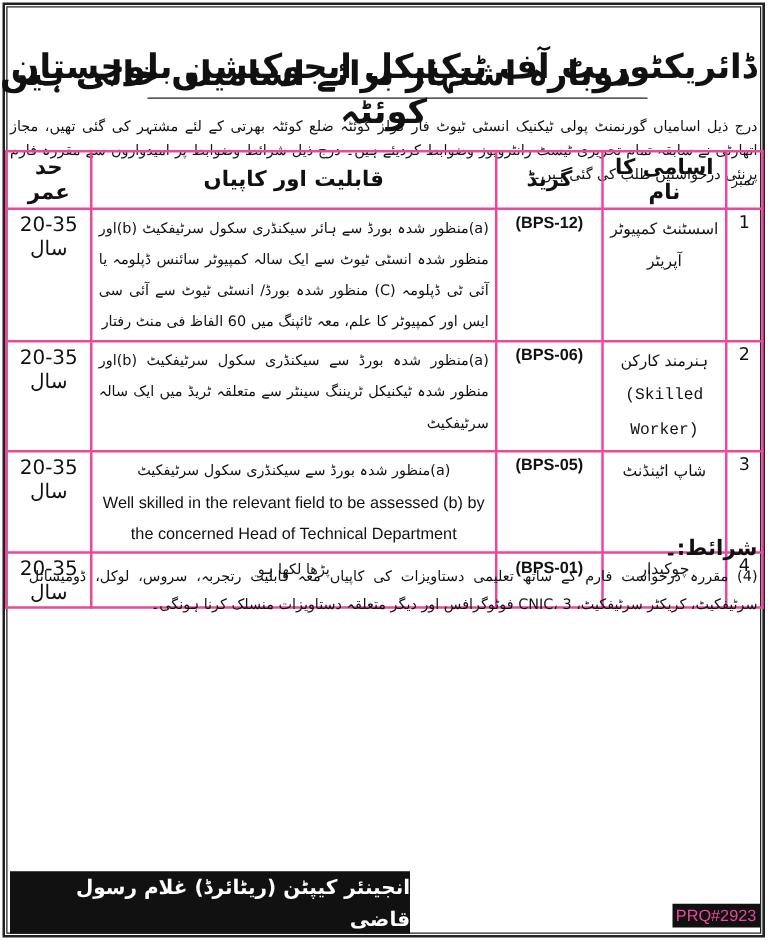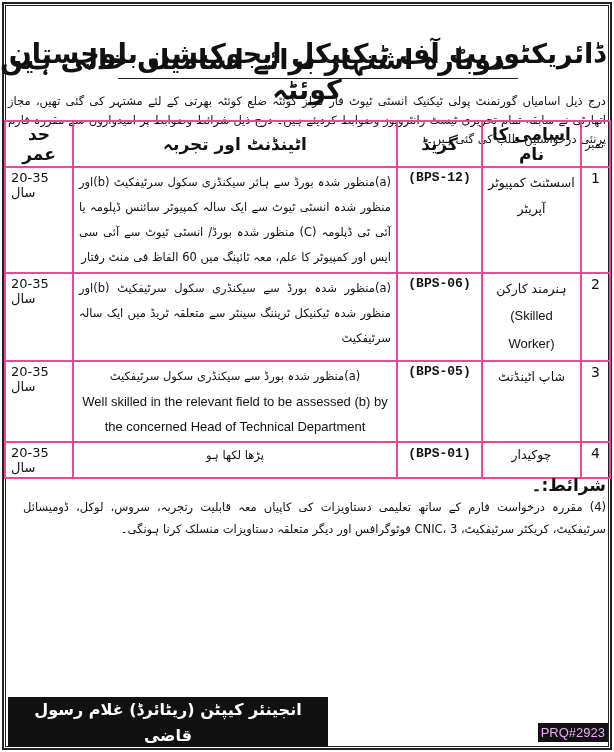--- a/index.html
+++ b/index.html
@@ -14,33 +14,33 @@
   .title-rule { position:absolute; left:118px; width:400px; top:78px; border-top:1px solid #222; }
   .intro { position:absolute; left:8px; right:8px; top:80px; direction:rtl; text-align:justify;
            font-size:11.5px; line-height:19px; }
   table.jobs { position:absolute; left:4px; top:120px; width:605px; border-collapse:collapse;
                direction:rtl; table-layout:fixed; border-top:2px solid #222; }
   table.jobs td, table.jobs th { border:2px solid #ec4899; padding:2px 5px; vertical-align:top; }
   table.jobs th { font-weight:bold; font-size:17px; height:26px; text-align:center; vertical-align:middle; }
   table.jobs th.c-num { font-weight:normal; font-size:11px; }
   td.c-num { text-align:center; font-size:14px; padding-top:6px; }
   td.c-name { text-align:center; font-size:12.5px; line-height:26px; padding-top:2px; }
-  td.c-grade { text-align:center; font-family:Liberation Mono, monospace; font-weight:bold;
+  td.c-grade { text-align:center; font-family:Liberation Sans, sans-serif; font-weight:bold;
                font-size:13px; padding-top:8px; direction:ltr; }
   td.c-qual { font-size:11.5px; line-height:25px; text-align:justify;margin-left:32px; }
   td.c-qual .en { direction:ltr; text-align:center; font-family:"Liberation Sans", sans-serif; font-size:13px; }
-  td.c-age { text-align:left; font-size:13px; padding-top:6px; }
-  .conds { position:absolute; left:23px; right:8px; top:428px; direction:rtl; font-size:11.5px; line-height:22px;margin-top:46px; }
+  td.c-age { text-align:center; font-size:16px; padding-top:6px; }
+  .conds { position:absolute; left:23px; right:8px; top:428px; direction:rtl; font-size:11.5px; line-height:22px; }
   .conds h3 { margin:0; font-size:17px; font-weight:bold; line-height:22px; }
   .conds p { margin:0; text-align:justify; }
   .sigbox-outer { position:absolute; left:8px; top:697px; width:320px; height:50px;
-                  background:#111; color:#fff; direction:rtl; text-align:center; }
+                  background:#111; color:#fff; direction:rtl; }
   .sig-name { font-size:16px; font-weight:bold; line-height:26px; }
   .sig-office { font-size:13px; line-height:22px; }
-  .prq { position:absolute; right:6px; bottom:10px; background:#111; color:#f0abfc;
+  .prq { position:absolute; right:6px; bottom:10px; background:#111; color:#ec4899;
          font-family:"Liberation Sans", sans-serif; font-size:13px; padding:2px 3px; }
 </style>
 </head>
 <body>
 
 <div class="frame"></div>
 
 <div class="title1">ڈائریکٹوریٹ آف ٹیکنیکل ایجوکیشن بلوچستان کوئٹہ</div>
 <div class="title2">دوبارہ اشتہار برائے اسامیاں خالی ہیں</div>
 <div class="title-rule"></div>
@@ -53,41 +53,41 @@
       <col style="width:99px">
       <col style="width:85px">
       <col style="width:324px">
       <col style="width:68px">
   </colgroup>
   <thead>
     <tr>
       <th class="c-num">نمبر</th>
       <th>اسامی کا نام</th>
       <th>گریڈ</th>
-      <th>اٹینڈنٹ اور تجربہ</th>
+      <th>قابلیت اور کاپیاں</th>
       <th>حد عمر</th>
     </tr>
   </thead>
   <tbody>
     <tr style="height:76px">
       <td class="c-num">1</td>
       <td class="c-name">
           <div>اسسٹنٹ کمپیوٹر آپریٹر</div>
         </td>
       <td class="c-grade">(BPS-12)</td>
       <td class="c-qual">
           <div>(a)منظور شدہ بورڈ سے ہائر سیکنڈری سکول سرٹیفکیٹ (b)اور منظور شدہ انسٹی ٹیوٹ سے ایک سالہ کمپیوٹر سائنس ڈپلومہ یا آئی ٹی ڈپلومہ (C) منظور شدہ بورڈ/ انسٹی ٹیوٹ سے آئی سی ایس اور کمپیوٹر کا علم، معہ ٹائپنگ میں 60 الفاظ فی منٹ رفتار</div>
         </td>
       <td class="c-age">20-35 سال</td>
     </tr>
     <tr style="height:88px">
       <td class="c-num">2</td>
       <td class="c-name">
         <div>ہنرمند کارکن</div>
-        <div style="font-family:Liberation Sans, sans-serif;font-size:13px;direction:ltr;line-height:28px;">(Skilled Worker)</div>
+        <div style="font-family:Liberation Mono, monospace;font-size:13px;direction:ltr;line-height:28px;">(Skilled Worker)</div>
       </td>
       <td class="c-grade">(BPS-06)</td>
       <td class="c-qual">
           <div>(a)منظور شدہ بورڈ سے سیکنڈری سکول سرٹیفکیٹ (b)اور منظور شدہ ٹیکنیکل ٹریننگ سینٹر سے متعلقہ ٹریڈ میں ایک سالہ سرٹیفکیٹ</div>
         </td>
       <td class="c-age">20-35 سال</td>
     </tr>
     <tr style="height:80px">
       <td class="c-num">3</td>
       <td class="c-name">

